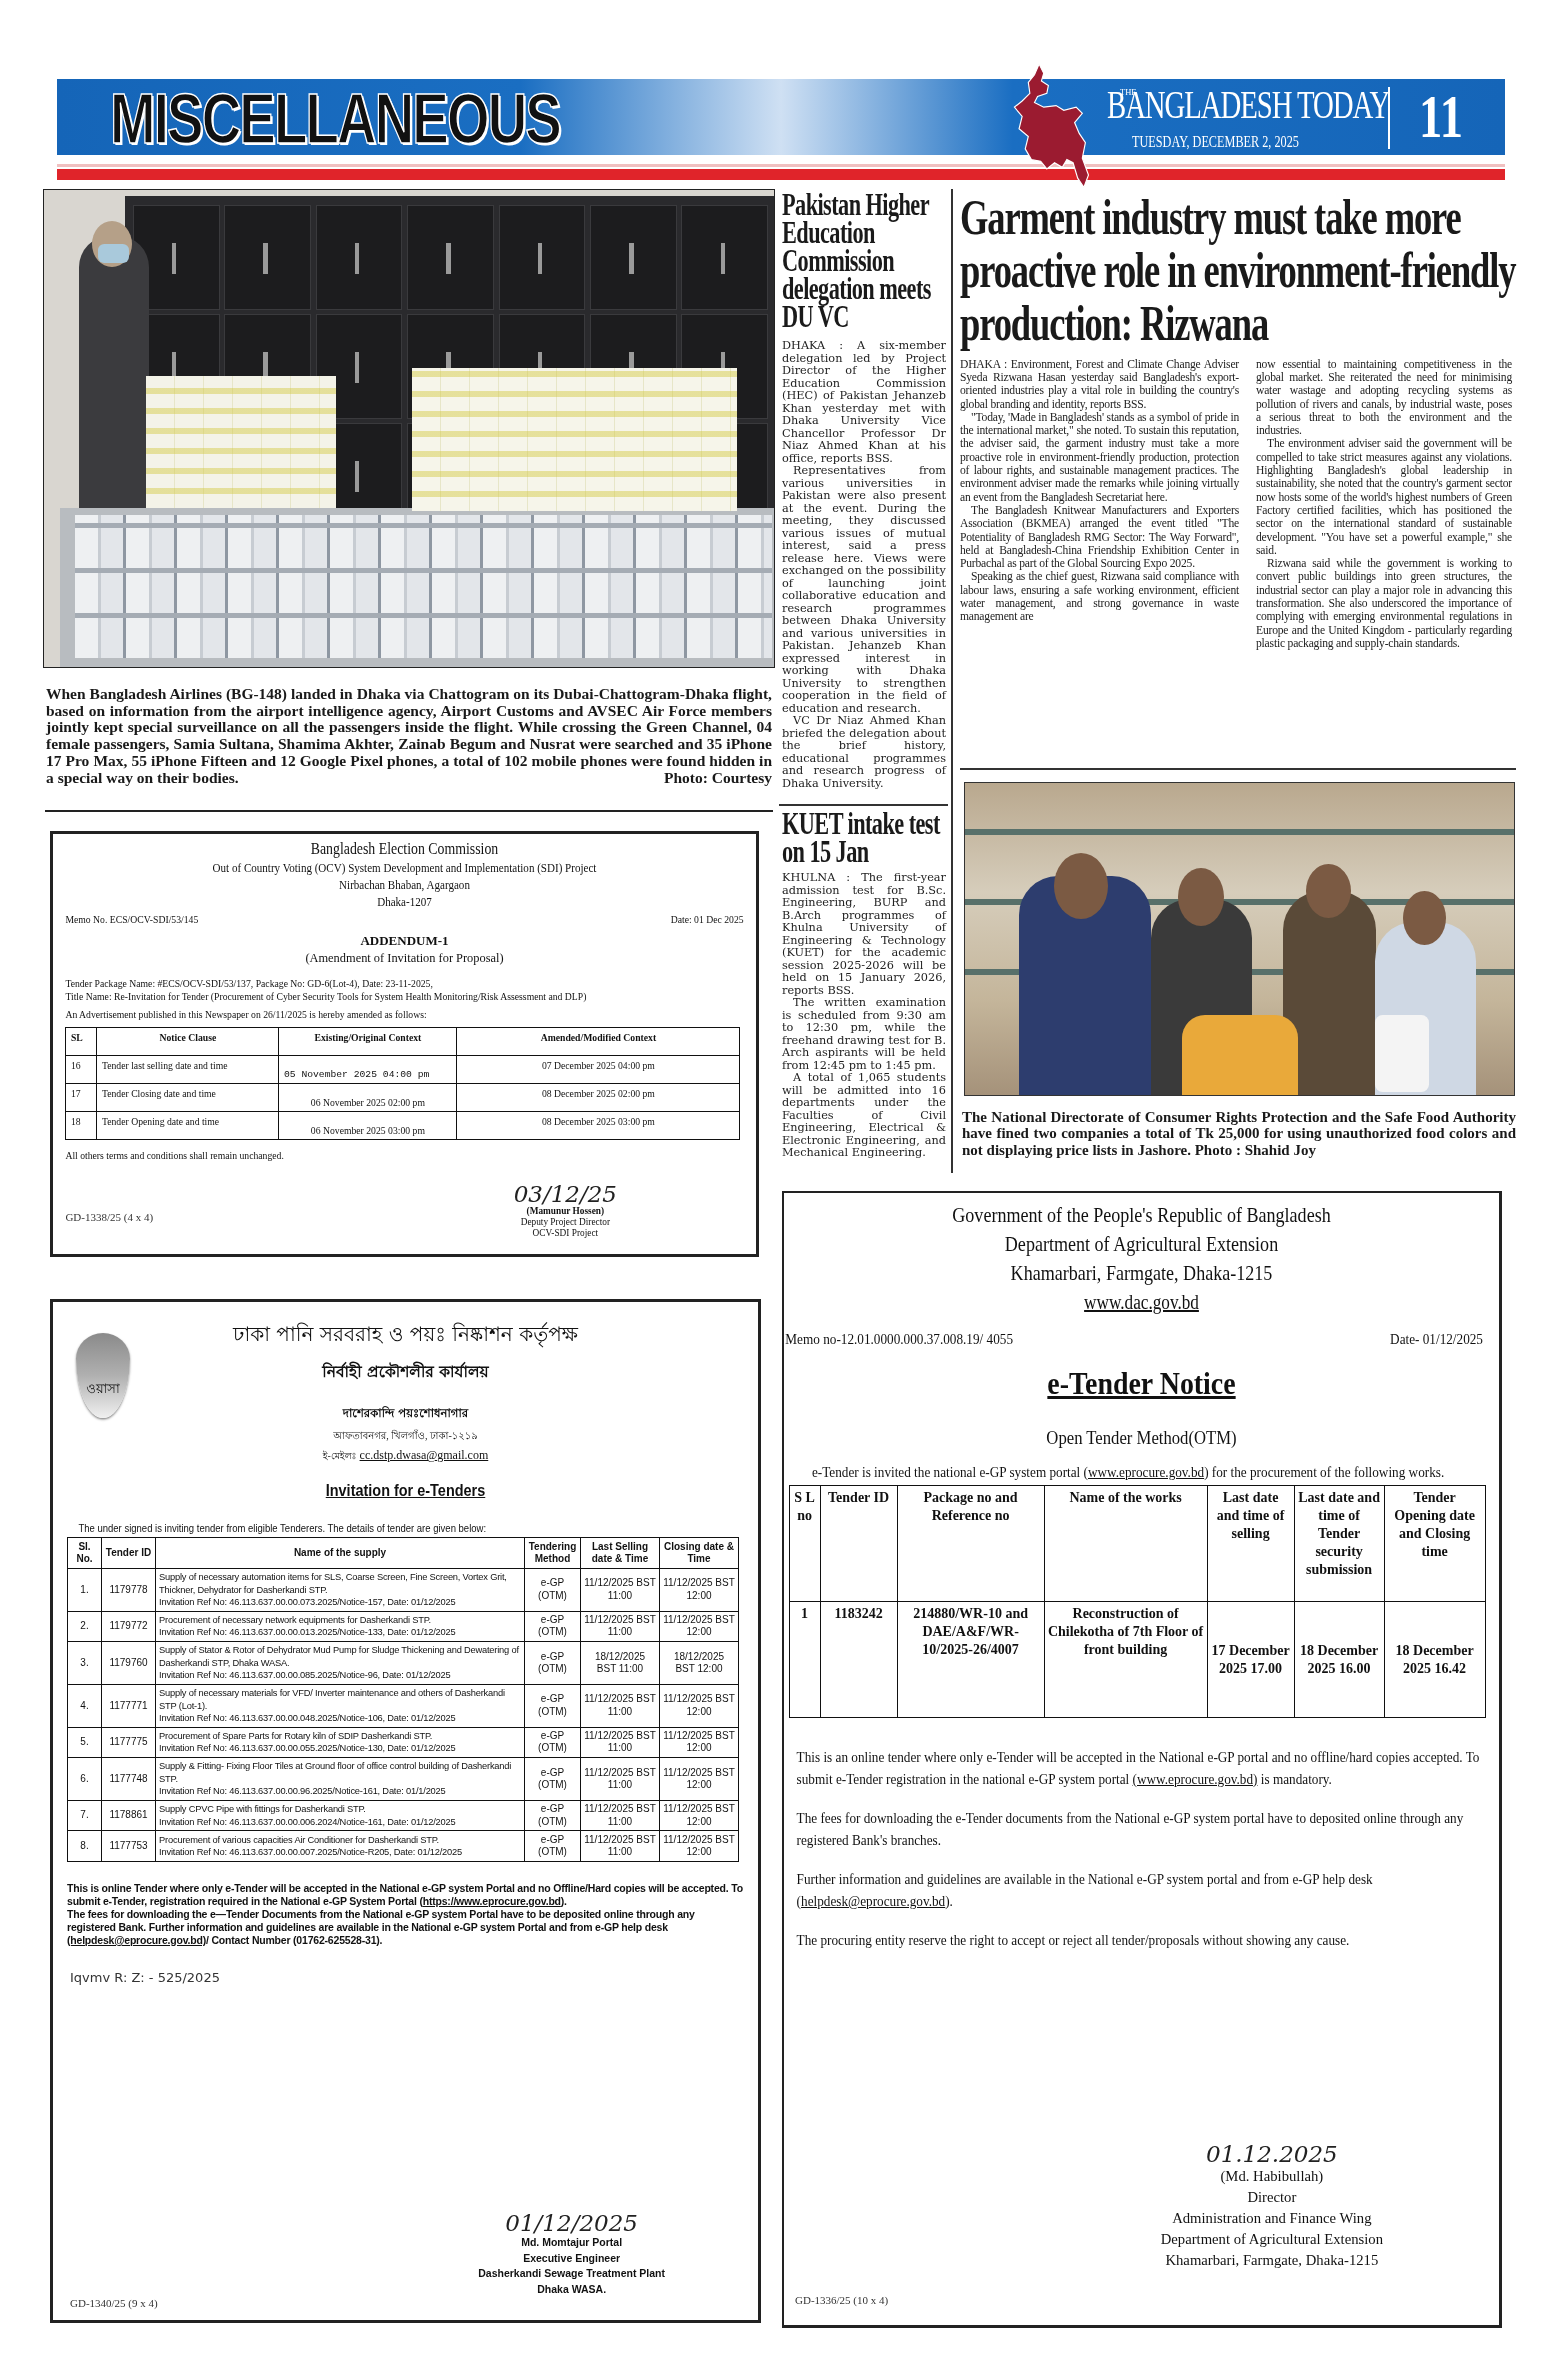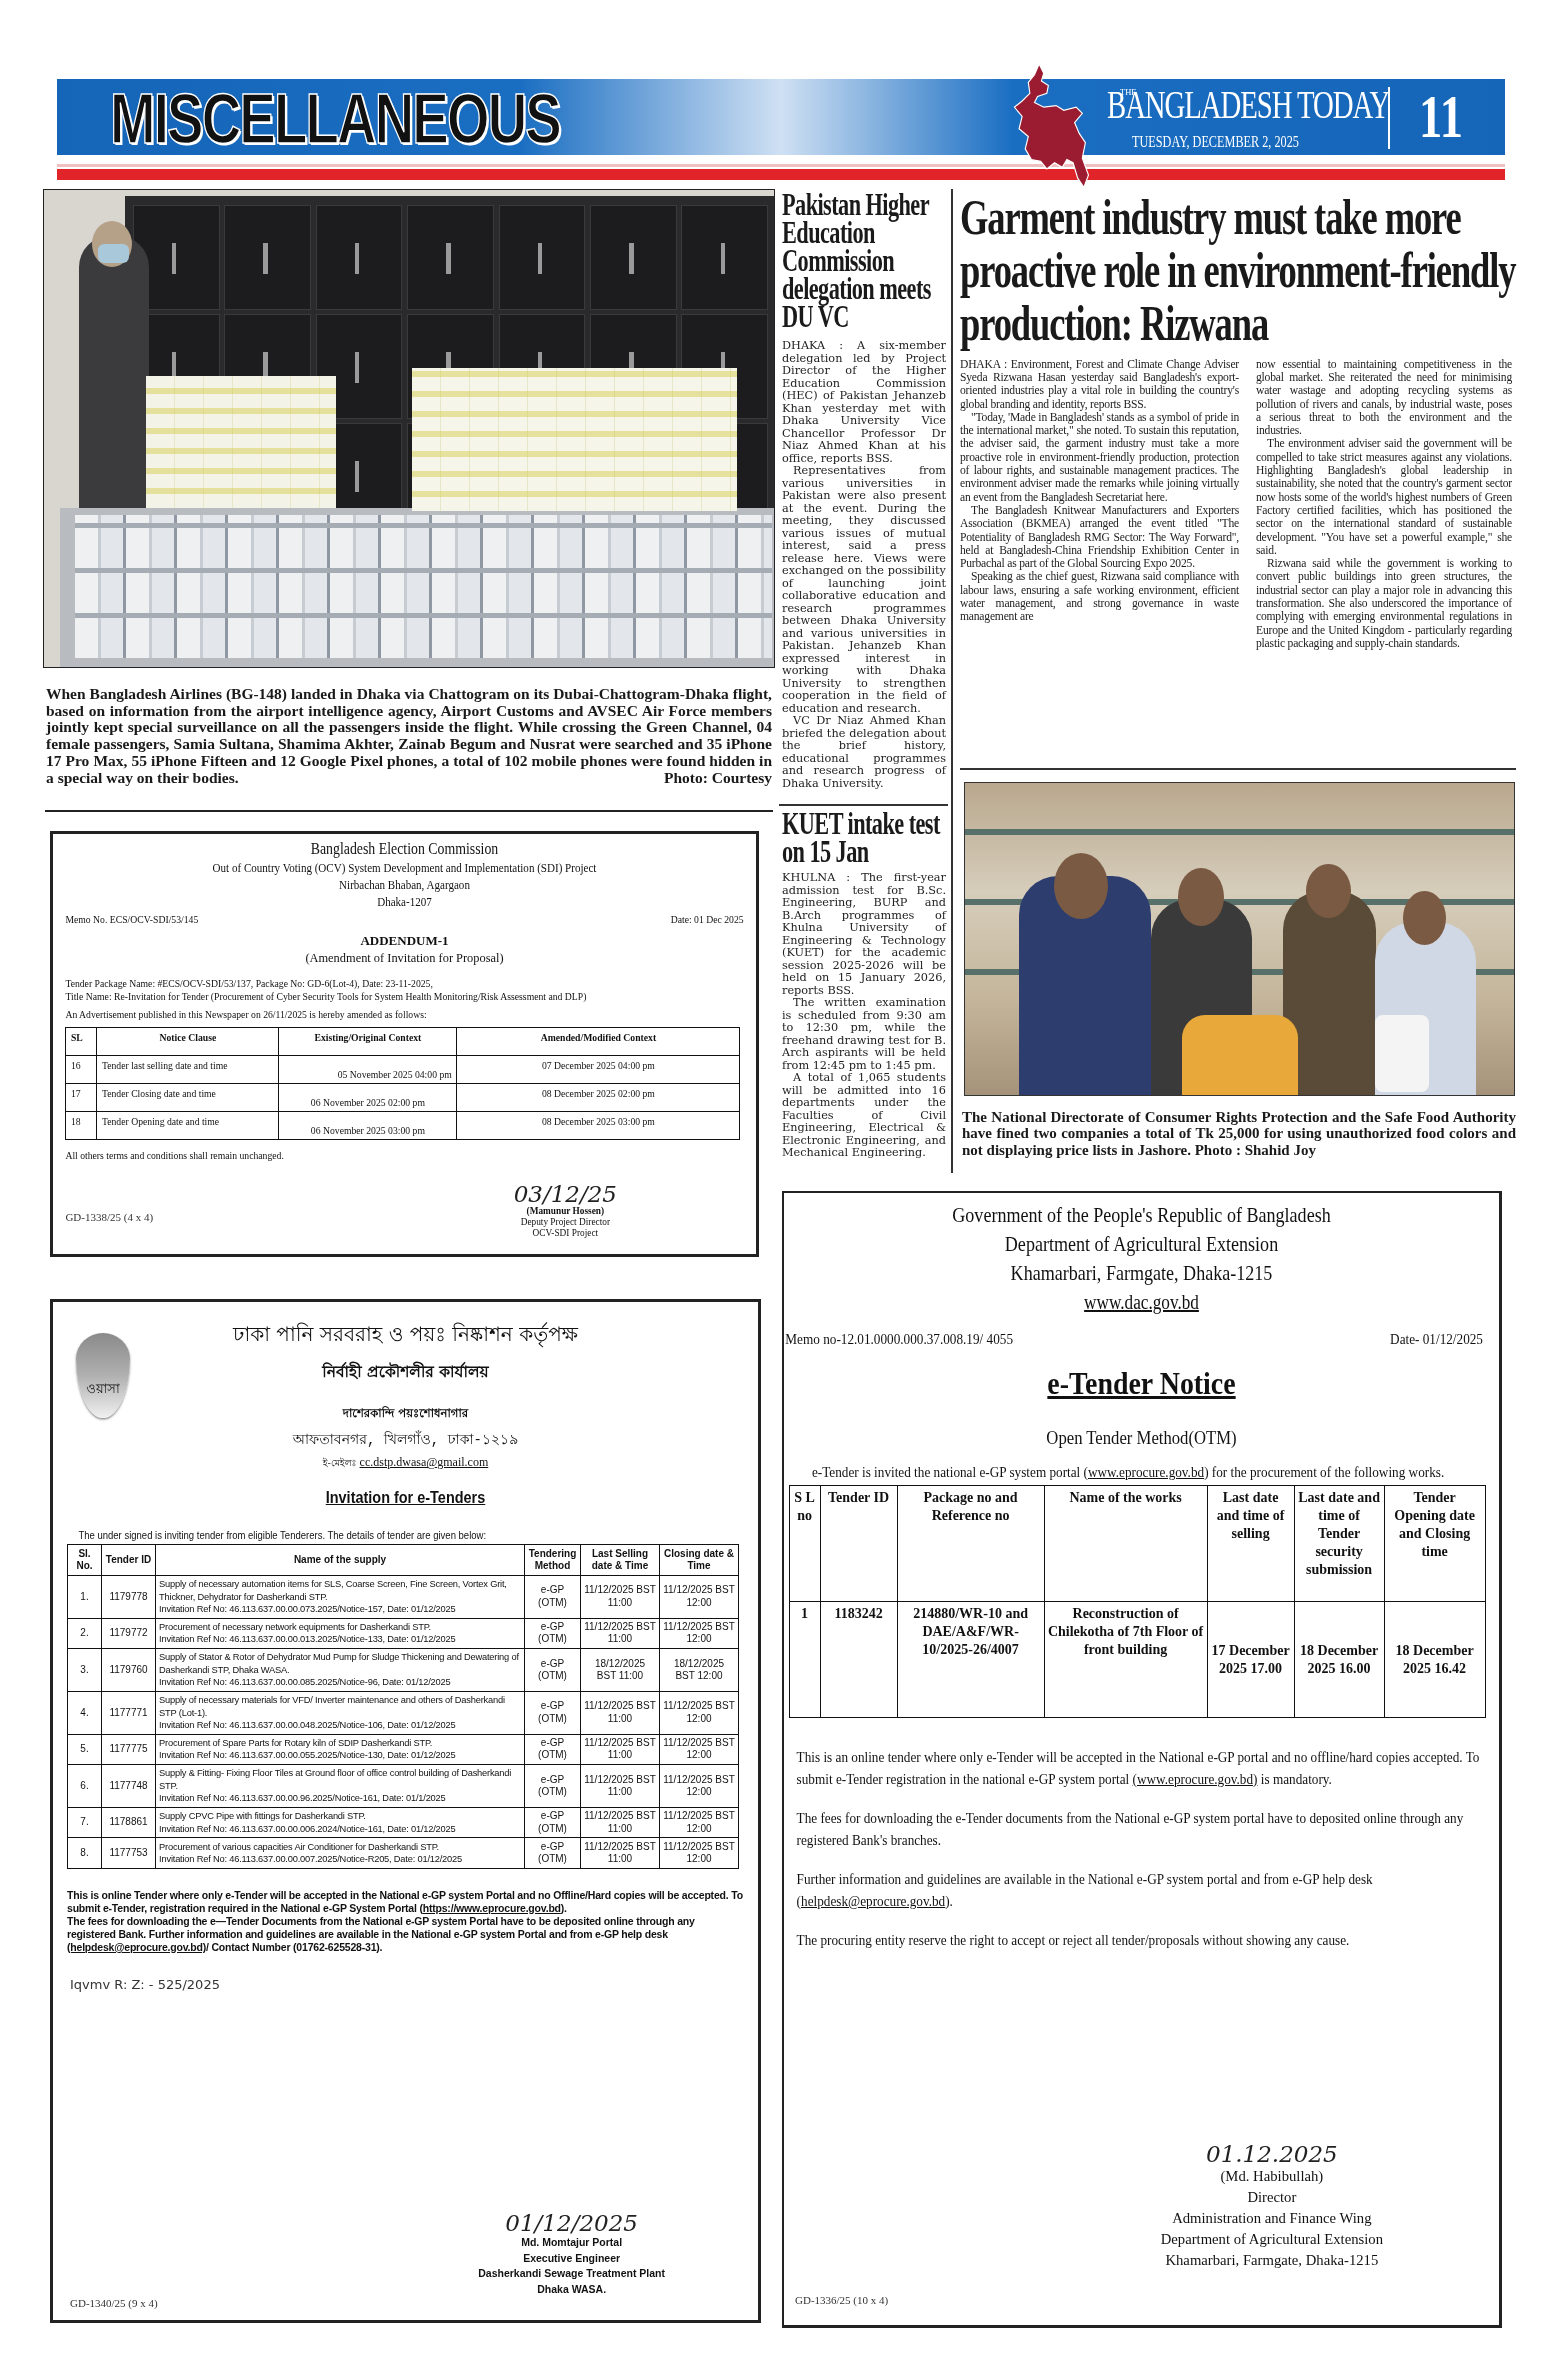--- a/index.html
+++ b/index.html
@@ -105,21 +105,21 @@
   .sig-scribble { font-family: "DejaVu Serif", serif; font-style: italic; font-size: 23px; color: #222; line-height: 23px; }
 
   
   .ad-wasa { left: 50px; top: 1299px; width: 711px; height: 1024px; border-width: 3.1px; }
   .wasa-drop { position: absolute; left: 23px; top: 31px; width: 54px; height: 85px; border-radius: 50% 50% 50% 50% / 30% 30% 70% 70%;
     background: linear-gradient(180deg, #8a8a8a 0%, #b0b0b0 50%, #f0f0f0 100%); box-shadow: 0 1.5px 2.3px #888; }
   .wasa-drop span { position: absolute; left: 0; right: 0; top: 46px; text-align: center; font-size: 13px; font-family: "DejaVu Sans", sans-serif; }
   .wasa-bn1 { font-family: "DejaVu Sans", sans-serif; font-size: 20px; margin-top: 17px; }
   .wasa-bn2 { font-family: "DejaVu Sans", sans-serif; font-size: 15.5px; font-weight: bold; margin-top: 7.7px; }
   .wasa-bn3 { font-family: "DejaVu Sans", sans-serif; font-size: 11.6px; font-weight: bold; margin-top: 19px; }
-  .wasa-bn4 { font-family: Liberation Mono, monospace; font-size: 14px; margin-top: 4.6px; }
+  .wasa-bn4 { font-family: Liberation Serif, serif; font-size: 10px; margin-top: 4.6px; }
   .wasa-email { font-size: 9.3px; margin-top: 3.1px; font-family: "DejaVu Sans", sans-serif; }
   .wasa-email u { font-family: "Liberation Serif", serif; font-size: 12px; }
   .wasa-title { font-weight: bold; font-size: 17px; text-decoration: underline; margin-top: 17px; transform: scaleX(0.85); }
   .wasa-intro { font-size: 11.6px; padding-left: 31px; margin-top: 20px; transform: scaleX(0.82); transform-origin: left; width: 122%; }
   .ad-wasa table { width: 672px; margin: 3.1px 0 0 14px; font-size: 10px; font-family: "Liberation Sans", sans-serif; }
   .ad-wasa th, .ad-wasa td { border: 1.2px solid #111; padding: 2.3px 3.1px; vertical-align: middle; line-height: 12.4px; }
   .ad-wasa th { font-weight: bold; font-size: 10px; }
   .ad-wasa td.supply { font-size: 9.3px; letter-spacing: -0.2px; }
   .ad-wasa td.c { text-align: center; }
   .wasa-foot { font-size: 10.5px; line-height: 13px; padding: 0 14px; margin-top: 20px; font-weight: bold; letter-spacing: -0.2px; }
@@ -278,21 +278,21 @@
         <th style="width:31px;text-align:left">SL</th>
         <th style="width:182px">Notice Clause</th>
         <th style="width:178px">Existing/Original Context</th>
         <th>Amended/Modified Context</th>
       </tr>
     </thead>
     <tbody id="ec-rows">
         <tr>
           <td>16</td>
           <td>Tender last selling date and time</td>
-          <td style="text-align: right; vertical-align: bottom;">05 November 2025 04:00 pm</td>
+          <td style="text-align: left; vertical-align: bottom; font-family: Liberation Mono, monospace;">05 November 2025 04:00 pm</td>
           <td style="text-align: center;">07 December 2025 04:00 pm</td>
         </tr>
         <tr>
           <td>17</td>
           <td>Tender Closing date and time</td>
           <td style="text-align: center; vertical-align: bottom;">06 November 2025  02:00 pm</td>
           <td style="text-align: center;">08 December 2025 02:00 pm</td>
         </tr>
         <tr>
           <td>18</td>

